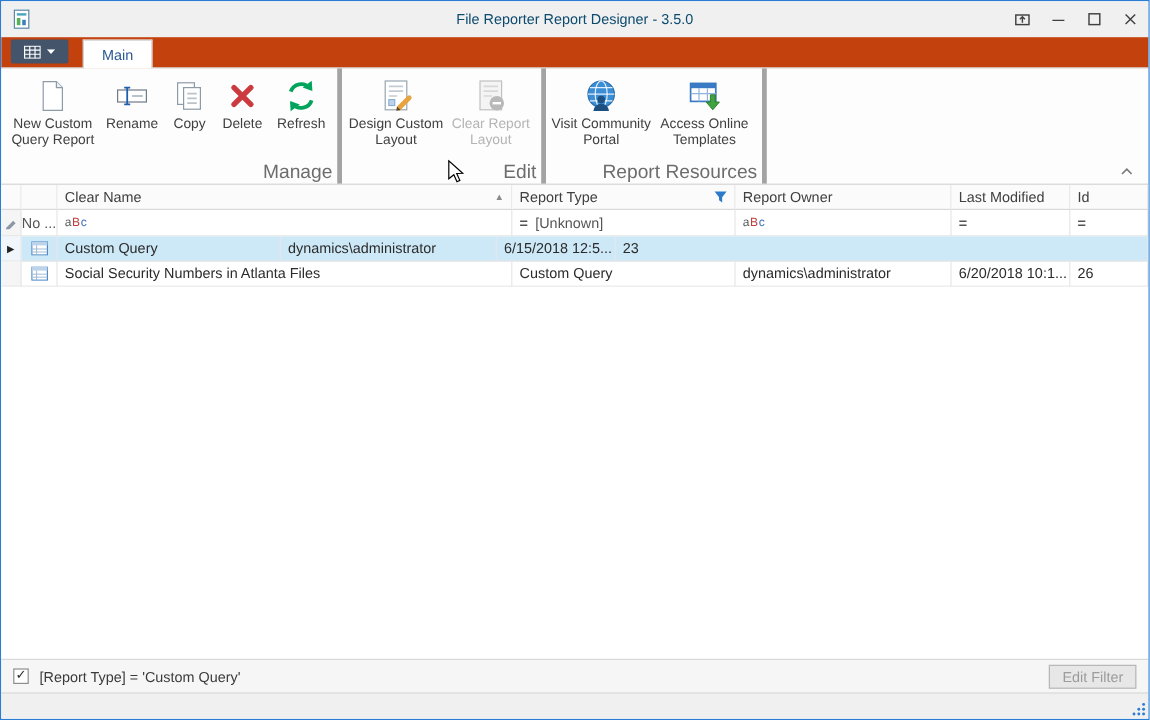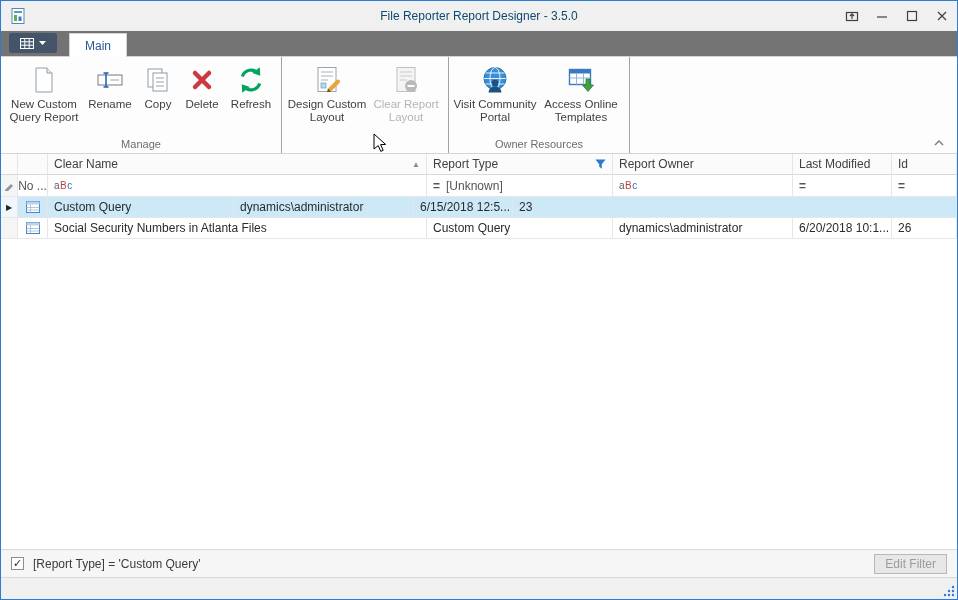--- a/index.html
+++ b/index.html
@@ -11,38 +11,38 @@
 
   
   .titlebar { flex:0 0 30px; background:#f0f0f0; display:flex; align-items:center; position:relative; }
   .titlebar .title { position:absolute; left:0; right:0; text-align:center; color:#0c4a6e; font-size:12px; }
   .app-icon { margin-left:8px; display:flex; z-index:1; }
   .win-controls { margin-left:auto; display:flex; z-index:1; }
   .win-btn { width:30px; height:30px; display:flex; align-items:center; justify-content:center; cursor:default; }
   .win-btn svg { stroke:#404040; fill:none; stroke-width:1.2; }
 
   
-  .tabrow { flex:0 0 26px; background:#737373; border-bottom:1px solid #d4d4d4;
+  .tabrow { flex:0 0 26px; background:#c2410c; border-bottom:1px solid #d4d4d4;
             display:flex; align-items:flex-end; padding-left:8px; position:relative; }
   .app-menu { width:48px; height:20px; background:#44546a; border-radius:2px; margin-bottom:3px;
               display:flex; align-items:center; justify-content:center; gap:5px; cursor:default; }
   .tab { height:24px; margin-left:12px; padding:0 15px; background:#fff;
          border:1px solid #d4d4d4; border-bottom:none; display:flex; align-items:center;
          color:#2b5797; margin-bottom:-1px; position:relative; z-index:1; font-size:12px; }
 
   
   .ribbon { flex:0 0 90px; background:#fdfdfd; border-bottom:1px solid #d4d4d4;
             display:flex; position:relative; }
-  .rgroup { display:flex; flex-direction:column; border-right:1px solid #a3a3a3; padding:1px 4px 0 4px; }
+  .rgroup { display:flex; flex-direction:column; border-right:4px solid #a3a3a3; padding:1px 4px 0 4px; }
   .rbuttons { flex:1; display:flex; align-items:stretch; }
   .rbtn { display:flex; flex-direction:column; align-items:center; padding-top:4px; cursor:default; border-radius:2px; }
   .ricon { height:36px; display:flex; align-items:center; justify-content:center; }
   .rlabel { font-size:11.5px; color:#3f3f3f; text-align:center; line-height:13px; }
   .rbtn.disabled .rlabel { color:#b4b4b4; }
-  .rgroup-label { height:17px; text-align:center; color:#6d6d6d; font-size:11px; line-height:16px;margin-top:12px; }
+  .rgroup-label { height:17px; text-align:right; color:#6d6d6d; font-size:16px; line-height:16px;margin-top:12px; }
   .b-new{width:78px}.b-rename{width:54px}.b-copy{width:42px}.b-delete{width:46px}.b-refresh{width:52px}
   .b-editquery{width:62px}.b-design{width:82px}.b-clear{width:76px}.b-visit{width:84px}.b-access{width:88px}
   .ribbon-collapse { position:absolute; right:8px; bottom:3px; width:20px; height:14px;
                      display:flex; align-items:center; justify-content:center; cursor:default; }
 
   
   .gridarea { flex:1; display:flex; flex-direction:column; background:#fff; overflow:hidden; }
   .grow { display:flex; flex:0 0 21px; }
   .grow.filter { flex:0 0 22px; }
   .cell { border-right:1px solid #e6e6e6; border-bottom:1px solid #e6e6e6;
@@ -213,20 +213,21 @@
             <svg width="32" height="32" viewBox="0 0 32 32">
               <rect x="7" y="3.5" width="18" height="24" fill="#f4f4f4" stroke="#c0c0c0"></rect>
               <path d="M10 8h12M10 12h12M10 16h7" stroke="#d8d8d8" stroke-width="1.4"></path>
               <circle cx="21" cy="22" r="6" fill="#b9b9b9"></circle>
               <rect x="17.5" y="21" width="7" height="2" fill="#fff"></rect>
             </svg>
           </span>
           <span class="rlabel">Clear Report Layout</span>
         </div>
       </div>
+      <div class="rgroup-label">Edit</div>
     </div>
 
     <div class="rgroup">
       <div class="rbuttons">
         <div class="rbtn b-visit">
           <span class="ricon">
             <svg width="32" height="32" viewBox="0 0 32 32">
               <circle cx="16" cy="14.5" r="11" fill="#3b8ed6" stroke="#2a6fae"></circle>
               <ellipse cx="16" cy="14.5" rx="5" ry="11" fill="none" stroke="rgba(255,255,255,0.85)"></ellipse>
               <path d="M5 14.5h22M6.6 9h18.8M6.6 20h18.8" stroke="rgba(255,255,255,0.85)" fill="none"></path>
@@ -241,21 +242,21 @@
             <svg width="32" height="32" viewBox="0 0 32 32">
               <rect x="4.5" y="5.5" width="21" height="15" fill="#fff" stroke="#3a79c3" stroke-width="1.4"></rect>
               <rect x="4.5" y="5.5" width="21" height="4" fill="#3a79c3"></rect>
               <path d="M11.5 9.5v11M18.5 9.5v11M4.5 14h21" stroke="#8fb3dc" stroke-width="1" fill="none"></path>
               <path d="M21 15h4v6h3.5L23 27.5 17.5 21H21z" fill="#3fa33f" stroke="#2d7d2d" stroke-width="0.8"></path>
             </svg>
           </span>
           <span class="rlabel">Access Online Templates</span>
         </div>
       </div>
-      <div class="rgroup-label">Owner Resources</div>
+      <div class="rgroup-label">Report Resources</div>
     </div>
 
     <div class="ribbon-collapse">
       <svg width="10" height="6" viewBox="0 0 10 6">
         <polyline points="1,5 5,1 9,5" fill="none" stroke="#777" stroke-width="1.3"></polyline>
       </svg>
     </div>
   </div>
 
   <div class="gridarea">

